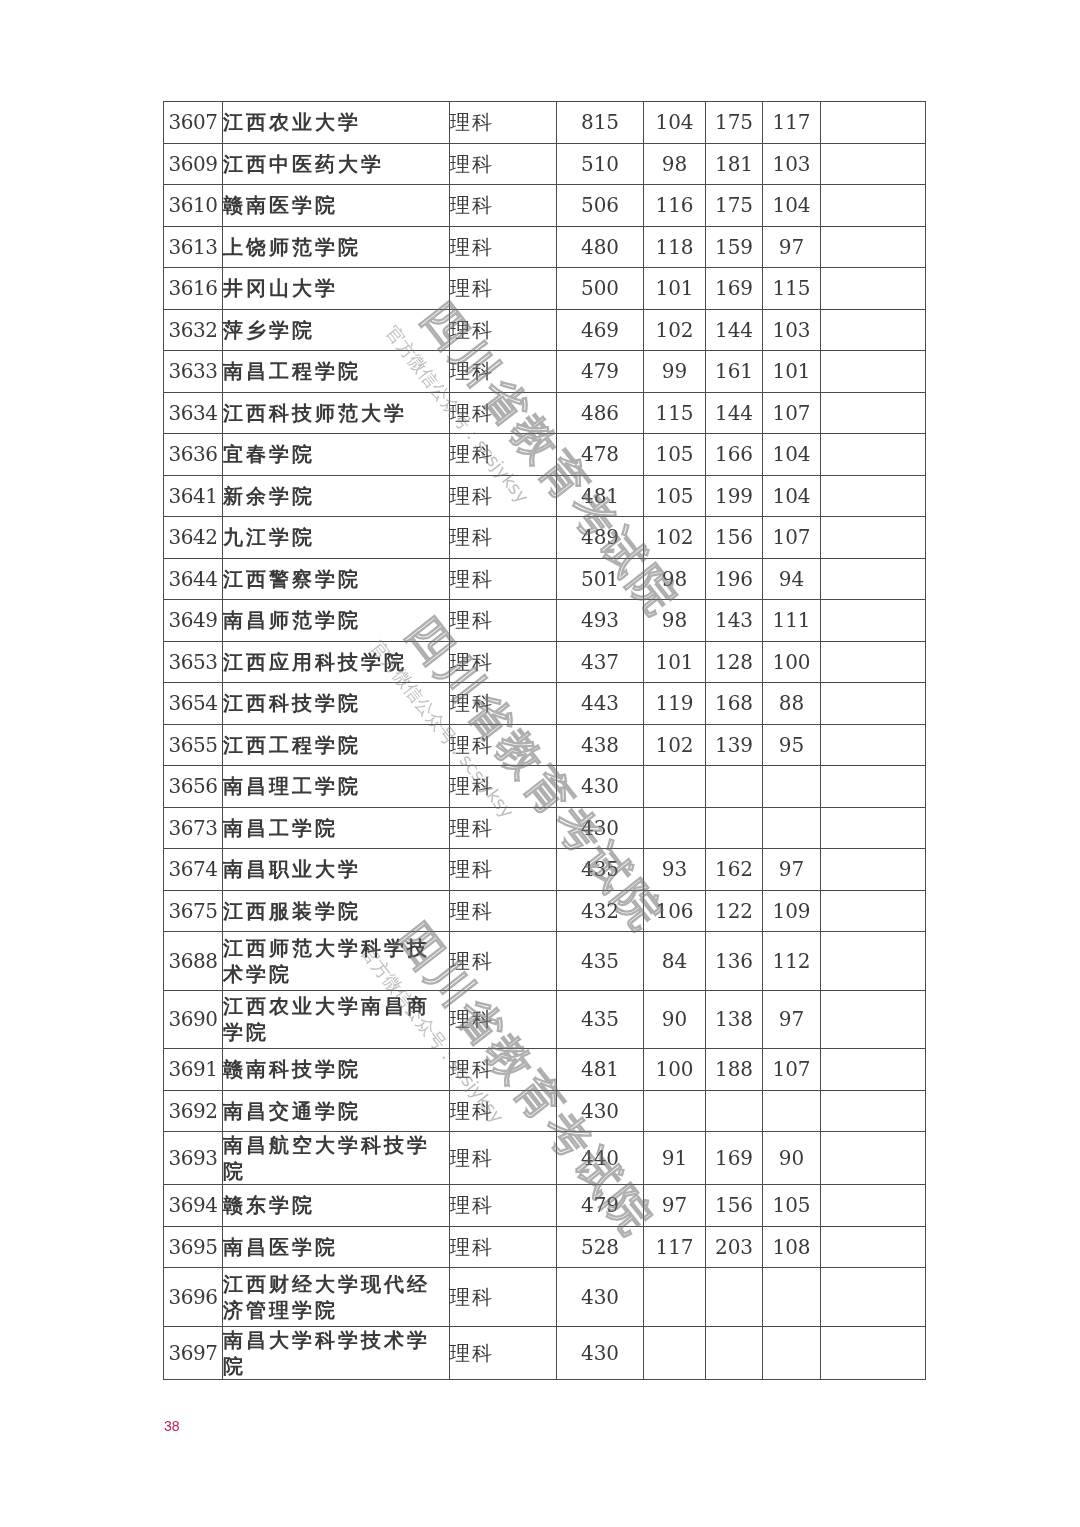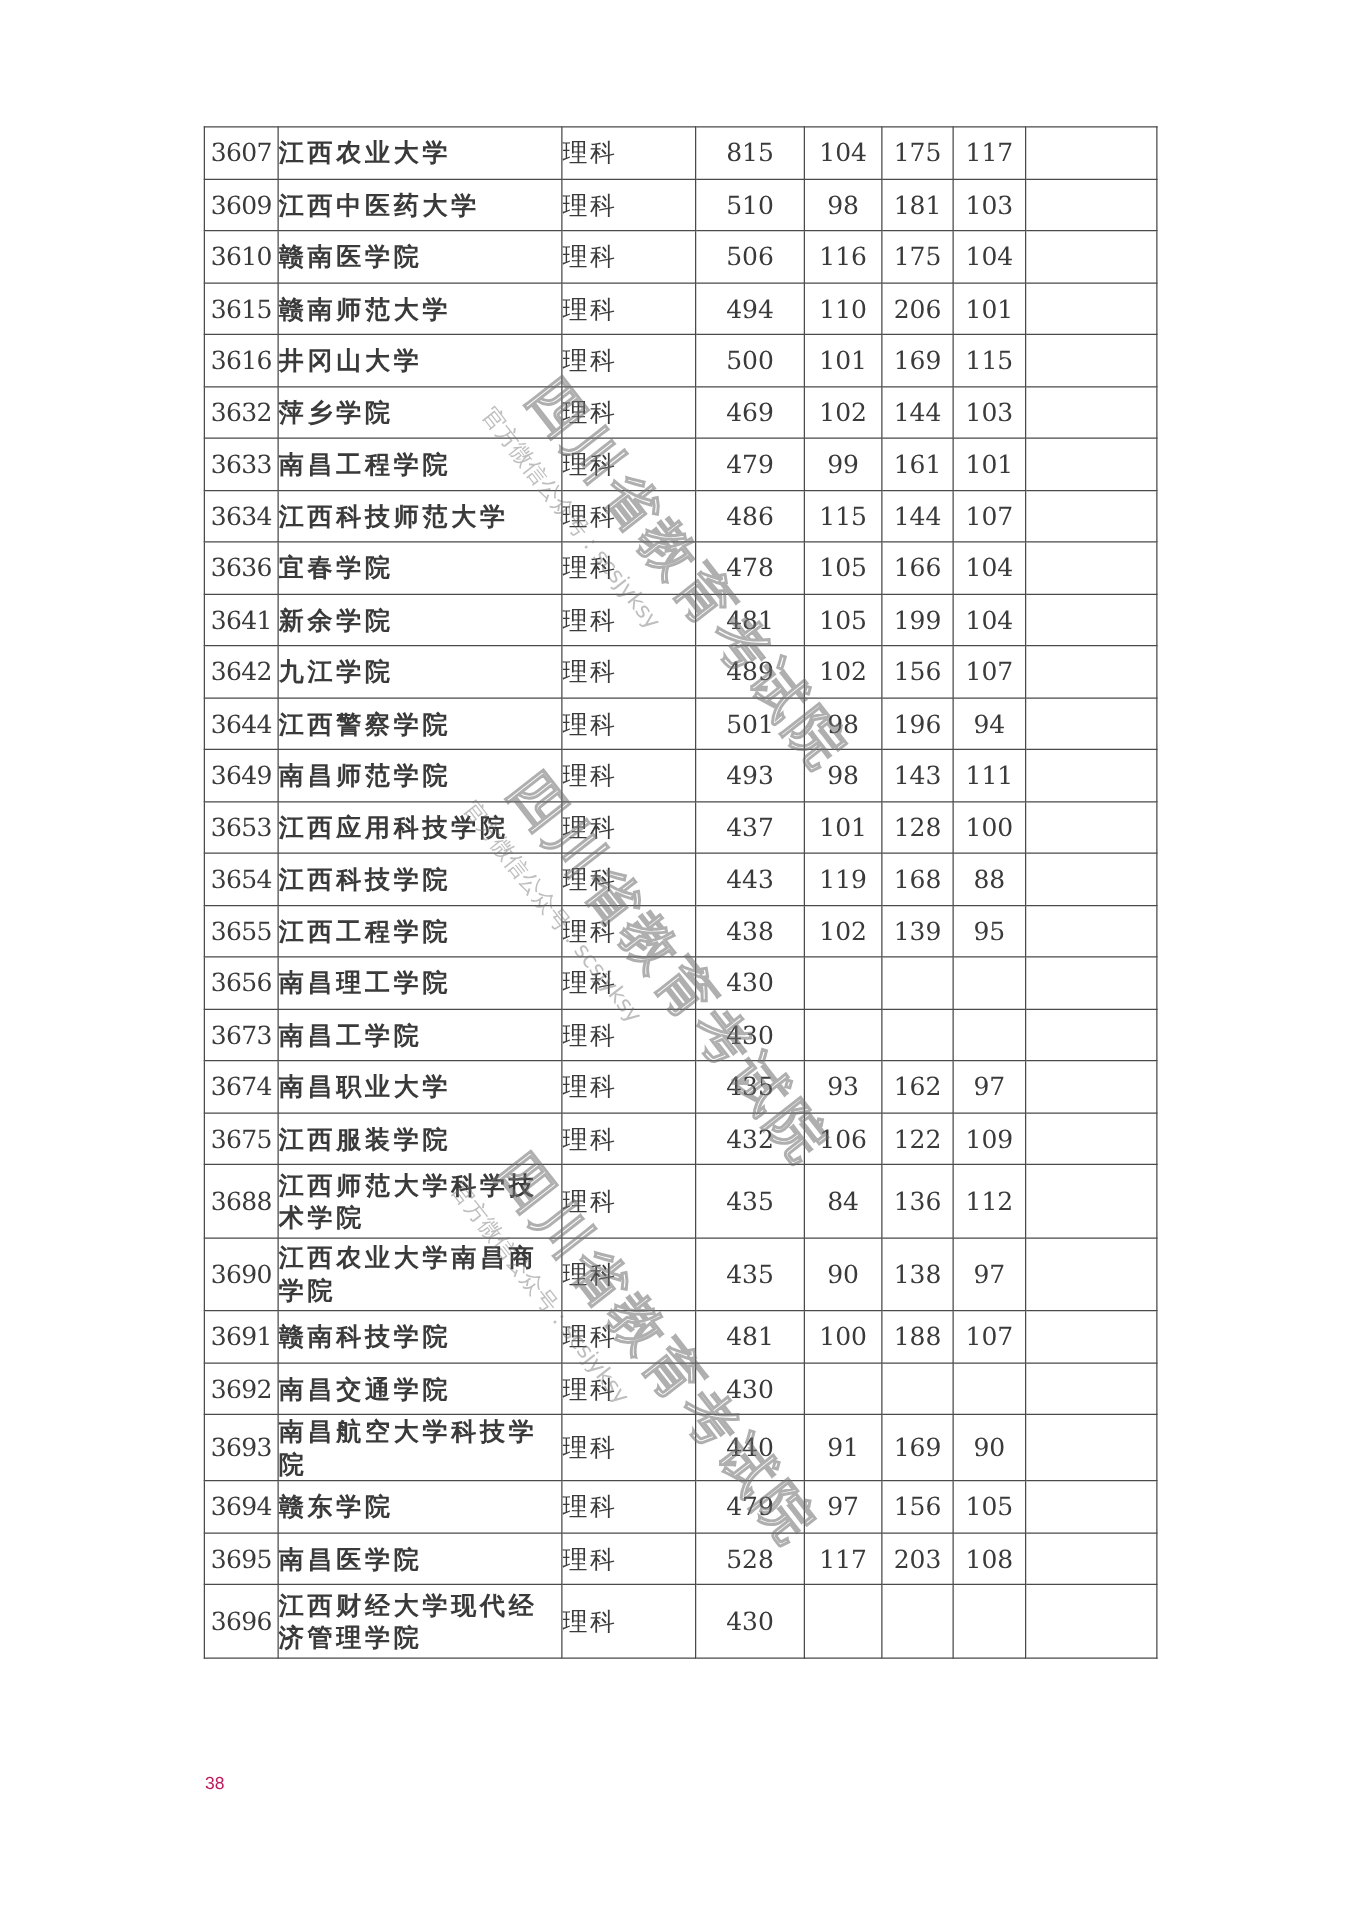--- a/index.html
+++ b/index.html
@@ -79,27 +79,27 @@
           <td class="code">3610</td>
           <td class="name">赣南医学院</td>
           <td class="type">理科</td>
           <td class="num">506</td>
           <td class="num">116</td>
           <td class="num">175</td>
           <td class="num">104</td>
           <td class="num"></td>
         </tr>
         <tr>
-          <td class="code">3615</td>
-          <td class="name">赣南师范大学</td>
-          <td class="type">理科</td>
-          <td class="num">494</td>
-          <td class="num">110</td>
-          <td class="num">206</td>
-          <td class="num">101</td>
+          <td class="code">3613</td>
+          <td class="name">上饶师范学院</td>
+          <td class="type">理科</td>
+          <td class="num">480</td>
+          <td class="num">118</td>
+          <td class="num">159</td>
+          <td class="num">97</td>
           <td class="num"></td>
         </tr>
         <tr>
           <td class="code">3616</td>
           <td class="name">井冈山大学</td>
           <td class="type">理科</td>
           <td class="num">500</td>
           <td class="num">101</td>
           <td class="num">169</td>
           <td class="num">115</td>
@@ -321,20 +321,30 @@
           <td class="type">理科</td>
           <td class="num">528</td>
           <td class="num">117</td>
           <td class="num">203</td>
           <td class="num">108</td>
           <td class="num"></td>
         </tr>
         <tr class="tall">
           <td class="code">3696</td>
           <td class="name">江西财经大学现代经济管理学院</td>
+          <td class="type">理科</td>
+          <td class="num">430</td>
+          <td class="num"></td>
+          <td class="num"></td>
+          <td class="num"></td>
+          <td class="num"></td>
+        </tr>
+        <tr>
+          <td class="code">3697</td>
+          <td class="name">南昌大学科学技术学院</td>
           <td class="type">理科</td>
           <td class="num">430</td>
           <td class="num"></td>
           <td class="num"></td>
           <td class="num"></td>
           <td class="num"></td>
         </tr>
       </tbody>
   </table>
 

